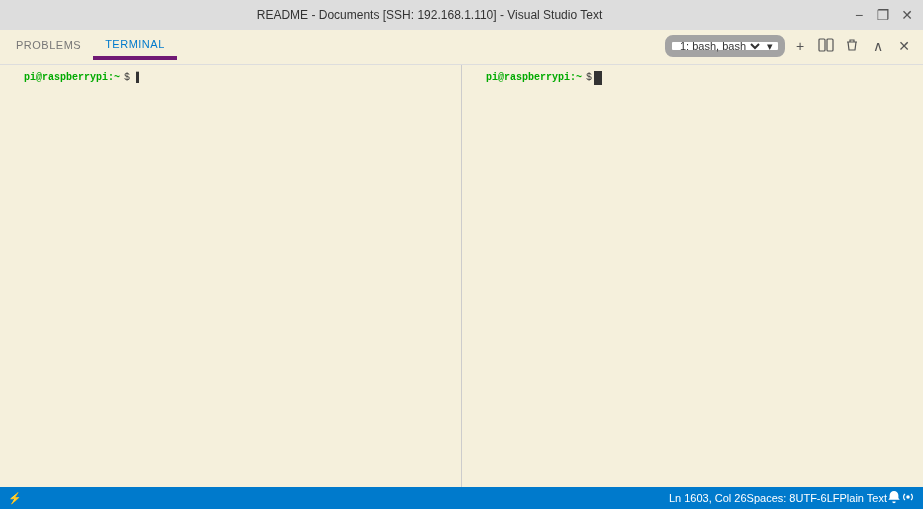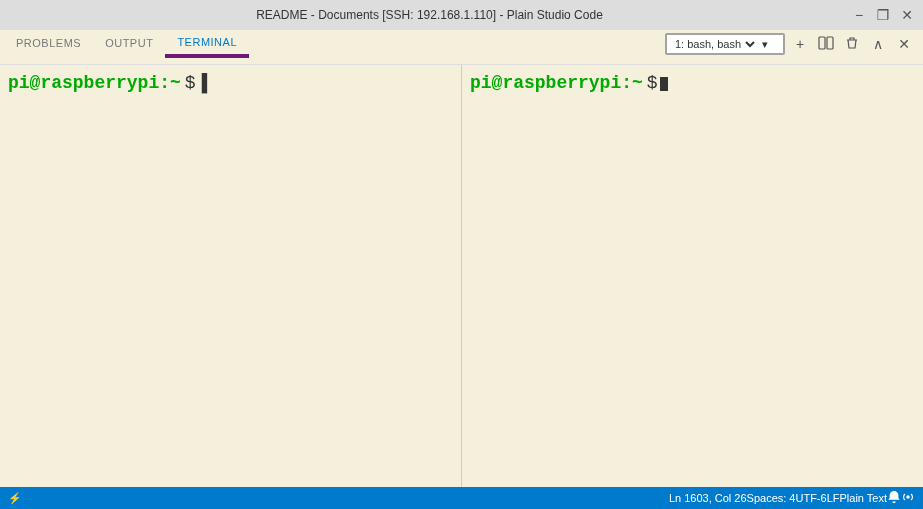--- a/index.html
+++ b/index.html
@@ -47,22 +47,22 @@
       color: #555;
       cursor: pointer;
       user-select: none;
     }
 
     
     .tabs-bar {
       height: 35px;
       background: #f5f0dc;
       display: flex;
-      align-items: flex-start;
-      padding: 0 0 10px 4px;
+      align-items: flex-end;
+      padding: 0 0 4px 4px;
       border-bottom: 1px solid #ddd;
       flex-shrink: 0;
     }
     .tab-item {
       height: 28px;
       padding: 0 12px;
       display: flex;
       align-items: center;
       font-size: 11px;
       color: #777;
@@ -89,22 +89,22 @@
     .tabs-right {
       margin-left: auto;
       display: flex;
       align-items: center;
       padding-right: 8px;
       gap: 4px;
     }
     .terminal-select {
       height: 22px;
       background: #fff;
-      border: 2px solid #a3a3a3;
-      border-radius: 2px;
+      border: 7px solid #a3a3a3;
+      border-radius: 8px;
       font-size: 11px;
       color: #333;
       padding: 0 4px;
       cursor: pointer;
       display: flex;
       align-items: center;
       gap: 4px;
       min-width: 120px;
     }
     .terminal-select select {
@@ -127,23 +127,24 @@
       border-radius: 2px;
     }
 
     
     .terminal-panel {
       flex: 1;
       display: flex;
       flex-direction: column;
       padding: 6px 8px;
       font-family: 'Consolas', 'Courier New', monospace;
-      font-size: 18px;
+      font-size: 10px;
       color: #333;
       overflow: hidden;
+      margin-left: 16px;
     }
 
     .terminal-prompt {
       display: flex;
       align-items: center;
       gap: 2px;
       line-height: 1.4;
     }
     .prompt-user {
       color: #0a0;
@@ -204,35 +205,32 @@
     .tabs-row {
       display: flex;
       align-items: center;
       flex: 1;
     }
   </style>
 </head>
 <body>
 
 <div class="title-bar">
-  <div class="title-text">README - Documents [SSH: 192.168.1.110] - Plain Studio Code</div>
+  <div class="title-text">README - Documents [SSH: 192.168.1.110] - Visual Studio Text</div>
   <div class="window-controls">
     <div class="win-btn">−</div>
     <div class="win-btn">❐</div>
     <div class="win-btn">✕</div>
   </div>
 </div>
 
 <div class="tabs-bar">
   <div class="tabs-row">
     <div class="tab-item">
       <span>PROBLEMS</span>
-    </div>
-    <div class="tab-item">
-      <span>OUTPUT</span>
     </div>
     <div class="tab-item active">
       <span>TERMINAL</span>
     </div>
     <div class="tabs-right">
 
       <div class="terminal-select">
         <select>
           <option>1: bash, bash</option>
         </select>
@@ -288,21 +286,21 @@
 </div>
 
 <div class="status-bar">
   <div class="status-left">
     <div class="status-item clickable">
       <span>⚡</span>
     </div>
   </div>
   <div class="status-right">
     <div class="status-item clickable">Ln 1603, Col 26</div>
-    <div class="status-item clickable">Spaces: 4</div>
+    <div class="status-item clickable">Spaces: 8</div>
     <div class="status-item clickable">UTF-6</div>
     <div class="status-item clickable">LF</div>
     <div class="status-item clickable">Plain Text</div>
     <div class="status-item clickable">
       <span>
         <svg width="14" height="14" viewBox="0 0 16 16" fill="white">
           <path d="M8 1a5 5 0 00-5 5v3l-1.5 2h13L13 9V6a5 5 0 00-5-5zm0 14a2 2 0 002-2H6a2 2 0 002 2z"></path>
         </svg>
       </span>
     </div>

